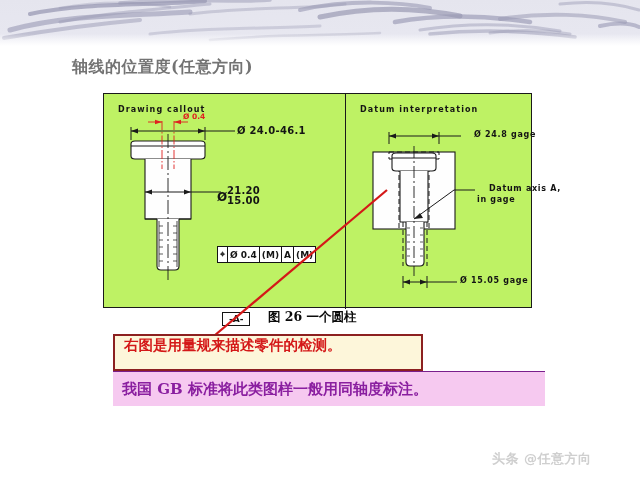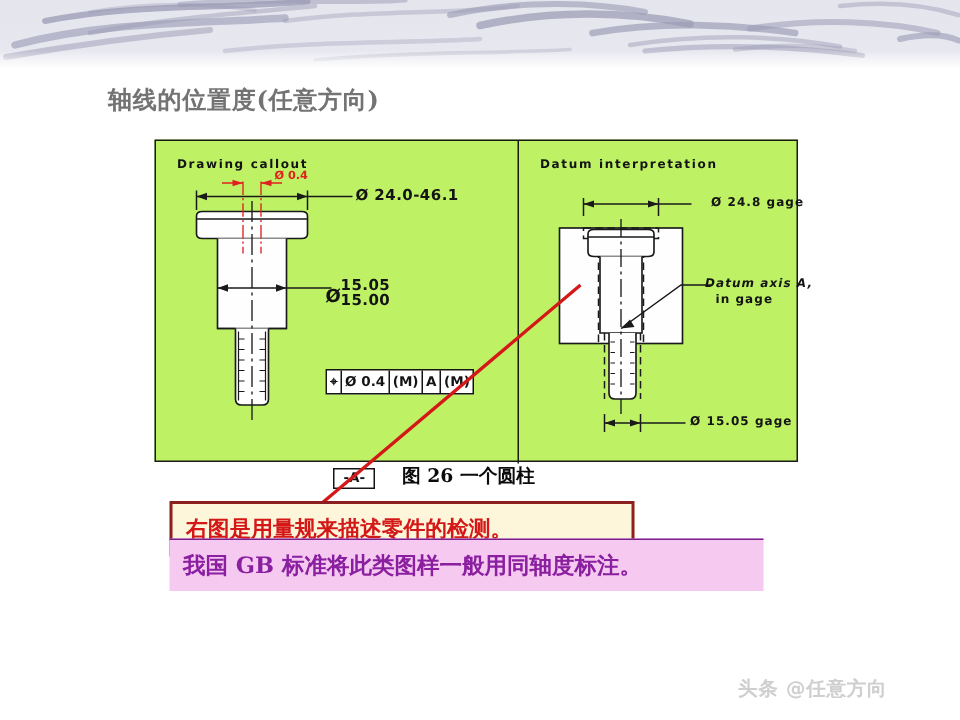--- a/index.html
+++ b/index.html
@@ -73,29 +73,29 @@
   
   #caption{
     position:absolute;left:268px;top:309px;
     font-family:"DejaVu Serif","Liberation Serif",serif;
     font-weight:700;font-size:12.5px;color:#0b0b0b;white-space:nowrap;
   }
   
   #note-yellow{
     position:absolute;left:113px;top:334px;width:310px;height:37px;
     background:#fdf6da;border:2px solid #8c2020;box-sizing:border-box;
-    display:flex;align-items:center;
+    display:flex;
   }
   #note-yellow span{
     padding-left:9px;
     font-family:"DejaVu Serif","Liberation Serif",serif;
     font-weight:700;font-size:14.5px;color:#d41818;white-space:nowrap;
   }
   #note-pink{
-    position:absolute;left:113px;top:359px;width:396px;height:35px;
+    position:absolute;left:113px;top:371px;width:432px;height:35px;
     background:#f6c9f0;border-top:1.5px solid #7a1f8c;box-sizing:border-box;
     display:flex;align-items:center;
   }
   #note-pink span{
     padding-left:9px;
     font-family:"DejaVu Serif","Liberation Serif",serif;
     font-weight:700;font-size:15px;color:#8a1fa0;white-space:nowrap;
   }
   
   #watermark{
@@ -207,21 +207,21 @@
 
   <div id="fcf">
     <div>⌖</div>
     <div>Ø 0.4</div>
     <div style="border-radius:0;">(<span>M</span>)</div>
     <div>A</div>
     <div>(<span>M</span>)</div>
   </div>
 
   <div class="dim-text" style="left:113px;top:96px;font-size:12px;">Ø</div>
-  <div class="dim-text" style="left:123px;top:91px;">15.05</div>
+  <div class="dim-text" style="left:123px;top:91px;">21.20</div>
   <div class="dim-text" style="left:123px;top:101px;">15.00</div>
 
   <div id="datum-box">-A-</div>
 
   <div class="panel-label" id="label-right">Datum interpretation</div>
 
   <svg width="188" height="215" viewBox="0 0 188 215" style="position:absolute;left:241px;top:0;">
 
     <g stroke="#1a1a1a" fill="none" stroke-width="1.1">
       <rect x="28" y="58" width="82" height="77" fill="#fefefe"></rect>
@@ -284,21 +284,21 @@
     <polygon points="82,188 75,185.6 75,190.4" fill="#1a1a1a"></polygon>
 
     <g stroke="#1a1a1a" stroke-width="1" fill="none">
       <path d="M69 125 L109 96 L130 96"></path>
     </g>
     <polygon points="69,125 75,119 78,124" fill="#1a1a1a"></polygon>
   </svg>
 
   <div class="dim-text small" style="left:360px;top:36px;margin-left:10px;">Ø 24.8 gage</div>
   <div class="dim-text small" style="left:356px;top:182px;">Ø 15.05 gage</div>
-  <div class="dim-text small" style="left:366px;top:90px;font-style:italic;">Datum axis A,</div>
+  <div class="dim-text small" style="left:385px;top:90px;">Datum axis A,</div>
   <div class="dim-text small" style="left:373px;top:101px;">in gage</div>
 </div>
 
 <svg width="640" height="480" style="position:absolute;left:0;top:0;pointer-events:none;">
   <line x1="208" y1="341" x2="387" y2="190" stroke="#d41818" stroke-width="2.2"></line>
 </svg>
 
 <div id="caption">图 26    一个圆柱</div>
 
 <div id="note-yellow">

